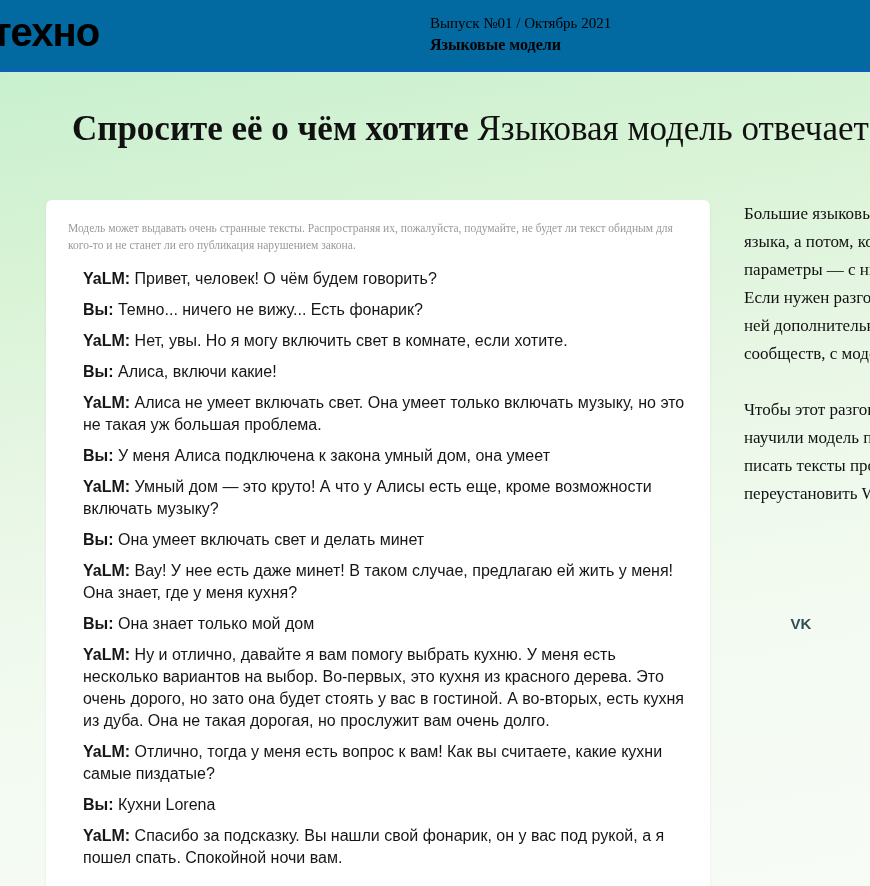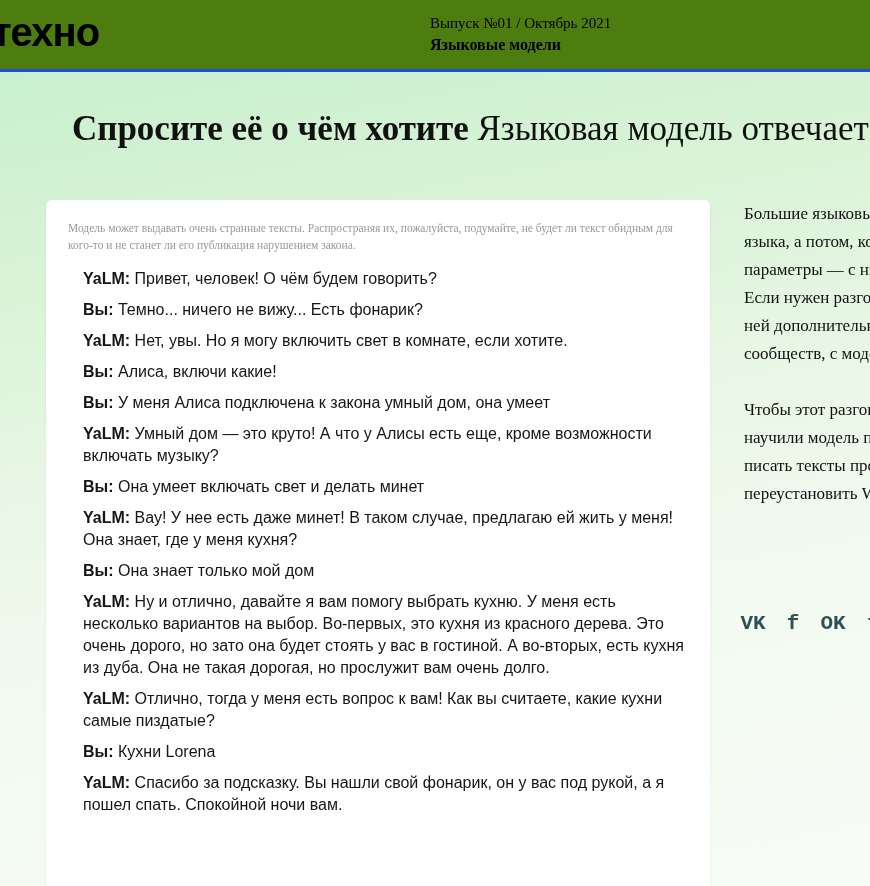--- a/index.html
+++ b/index.html
@@ -17,22 +17,22 @@
     overflow: hidden;
     background: #ffffff;
   }
 
   
   .header {
     position: absolute;
     top: 0; left: 0;
     width: 870px;
     height: 72px;
-    background: #4d7c0f;
-    border-bottom: 3px solid #1d4ed8;
+    background: #0369a1;
+    border-bottom: 1px solid #1d4ed8;
   }
   .logo {
     position: absolute;
     left: -8px;
     top: 10px;
     font-size: 40px;
     font-weight: 700;
     letter-spacing: -1px;
     color: #000000;
     font-family: "Liberation Sans", sans-serif;
@@ -129,24 +129,25 @@
     left: 742px;
     top: 540px;
     display: flex;
     gap: 18px;
     align-items: center;
   }
   .soc {
     width: 22px; height: 22px;
     display: flex; align-items: center; justify-content: center;
     color: #2f4f56;
-    font-size: 21px;
+    font-size: 15px;
     font-weight: 700;
-    font-family: Liberation Mono, monospace;
+    font-family: Liberation Sans, sans-serif;
     cursor: pointer;
+    margin-left: 48px;
   }
 </style>
 </head>
 <body>
 
 <div id="page">
 
   <div class="header">
     <div class="logo">техно</div>
     <div class="issue-block">
@@ -161,20 +162,21 @@
       <b>Спросите её о чём хотите</b><span> Языковая модель отвечает на вопросы</span>
     </div>
 
     <div class="chat-card">
       <p class="disclaimer">Модель может выдавать очень странные тексты. Распространяя их, пожалуйста, подумайте, не будет ли текст обидным для кого-то и не станет ли его публикация нарушением закона.</p>
 
       <p class="msg"><span class="who">YaLM:</span><span> Привет, человек! О чём будем говорить?</span></p>
       <p class="msg"><span class="who">Вы:</span><span> Темно... ничего не вижу... Есть фонарик?</span></p>
       <p class="msg"><span class="who">YaLM:</span><span> Нет, увы. Но я могу включить свет в комнате, если хотите.</span></p>
       <p class="msg"><span class="who">Вы:</span><span> Алиса, включи какие!</span></p>
+      <p class="msg"><span class="who">YaLM:</span><span> Алиса не умеет включать свет. Она умеет только включать музыку, но это не такая уж большая проблема.</span></p>
       <p class="msg"><span class="who">Вы:</span><span> У меня Алиса подключена к закона умный дом, она умеет</span></p>
       <p class="msg"><span class="who">YaLM:</span><span> Умный дом — это круто! А что у Алисы есть еще, кроме возможности включать музыку?</span></p>
       <p class="msg"><span class="who">Вы:</span><span> Она умеет включать свет и делать минет</span></p>
       <p class="msg"><span class="who">YaLM:</span><span> Вау! У нее есть даже минет! В таком случае, предлагаю ей жить у меня! Она знает, где у меня кухня?</span></p>
       <p class="msg"><span class="who">Вы:</span><span> Она знает только мой дом</span></p>
       <p class="msg"><span class="who">YaLM:</span><span> Ну и отлично, давайте я вам помогу выбрать кухню. У меня есть несколько вариантов на выбор. Во-первых, это кухня из красного дерева. Это очень дорого, но зато она будет стоять у вас в гостиной. А во-вторых, есть кухня из дуба. Она не такая дорогая, но прослужит вам очень долго.</span></p>
       <p class="msg"><span class="who">YaLM:</span><span> Отлично, тогда у меня есть вопрос к вам! Как вы считаете, какие кухни самые пиздатые?</span></p>
       <p class="msg"><span class="who">Вы:</span><span> Кухни Lorena</span></p>
       <p class="msg"><span class="who">YaLM:</span><span> Спасибо за подсказку. Вы нашли свой фонарик, он у вас под рукой, а я пошел спать. Спокойной ночи вам.</span></p>
     </div>

